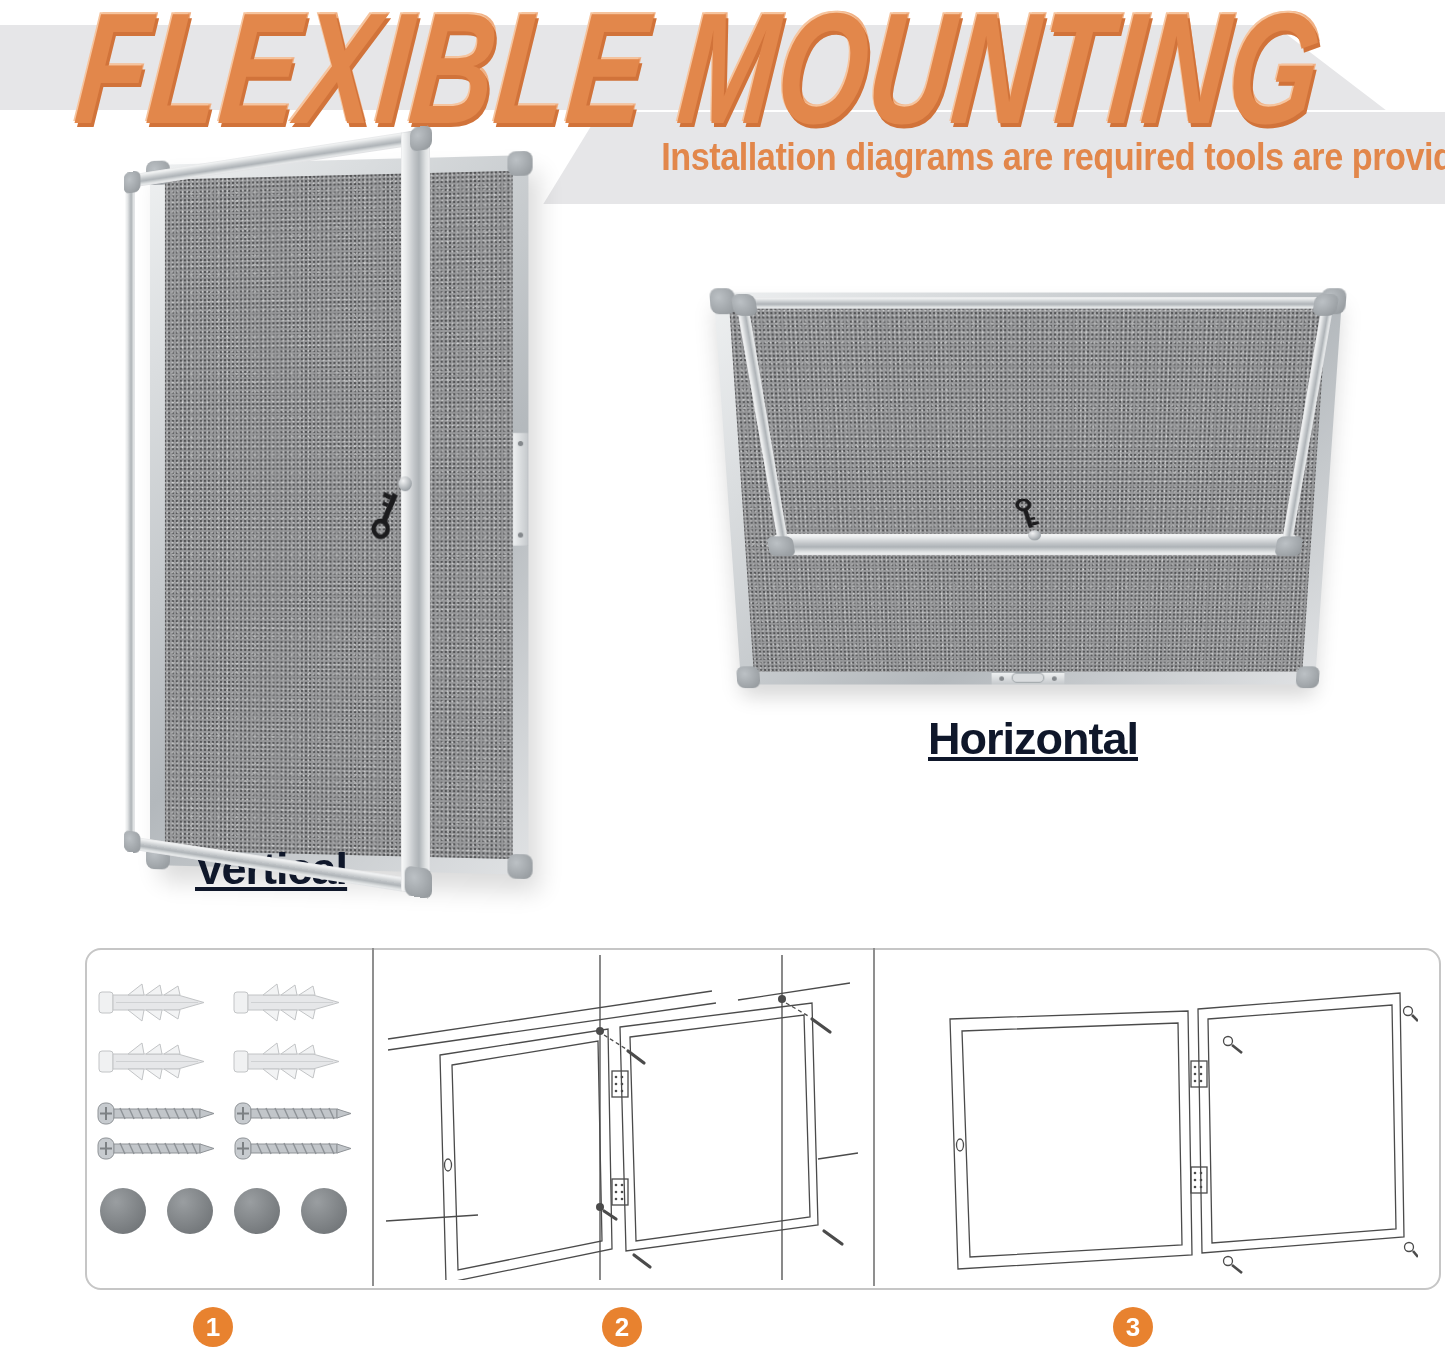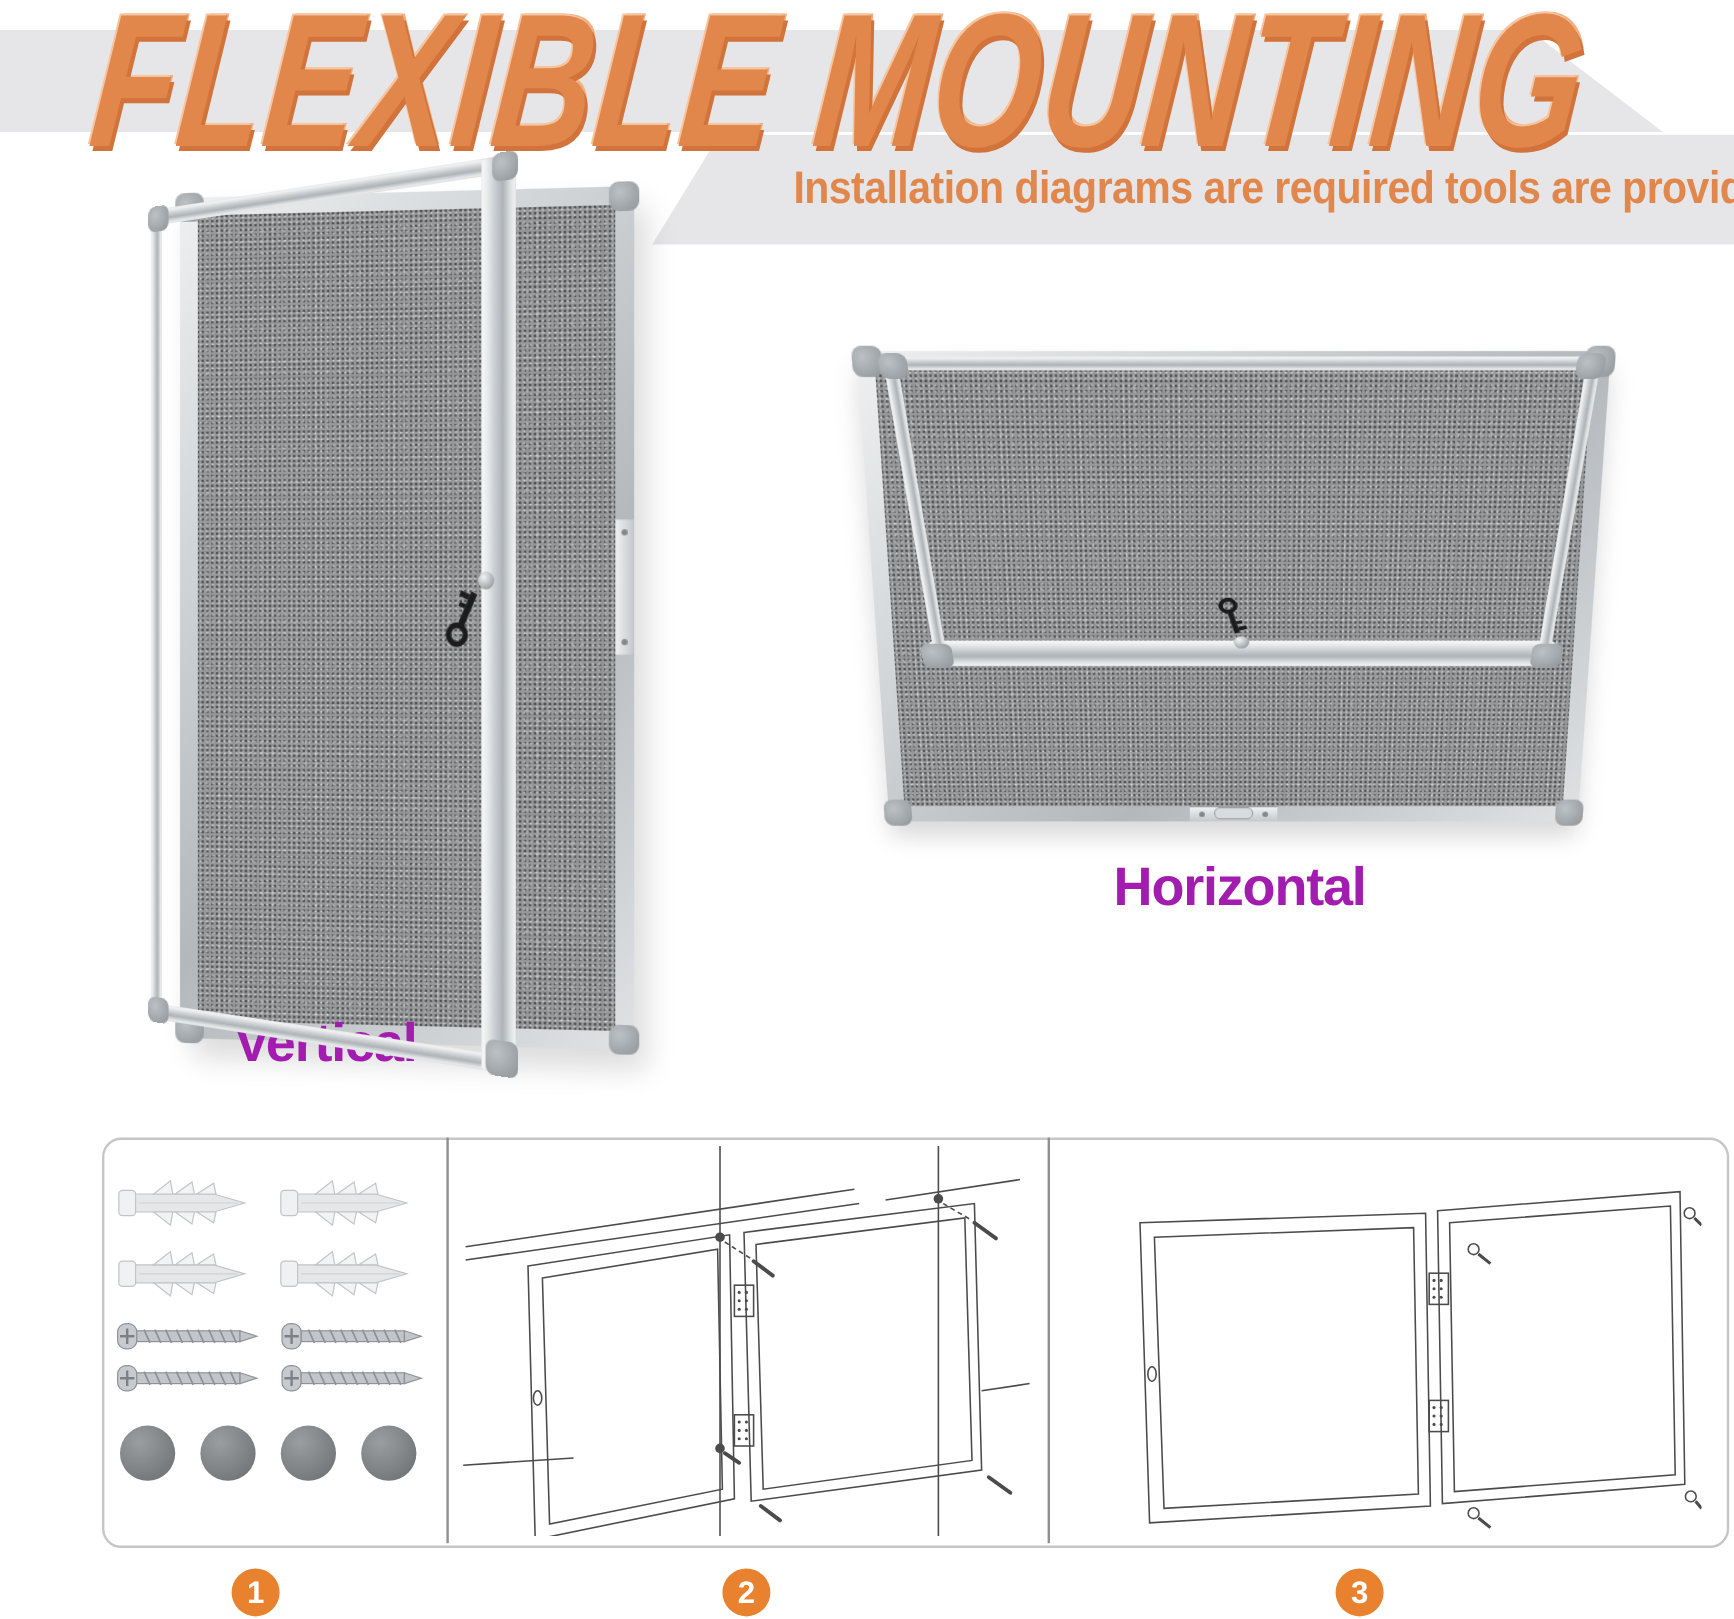--- a/index.html
+++ b/index.html
@@ -42,21 +42,21 @@
   }
   .alu-h{background:linear-gradient(180deg,#fafbfb 0%,#e7e9ea 18%,#c2c6c9 45%,#aeb3b7 62%,#dfe2e3 85%,#f2f3f4 100%);}
   .alu-v{background:linear-gradient(90deg,#fafbfb 0%,#e7e9ea 18%,#c2c6c9 45%,#aeb3b7 62%,#dfe2e3 85%,#f2f3f4 100%);}
   .cap{position:absolute;width:24px;height:24px;border-radius:8px;
        background:radial-gradient(circle at 35% 35%,#bcc1c5,#8f9498);z-index:5;}
   .bar{position:absolute;box-shadow:0 0 1px rgba(90,95,99,.8) inset;}
   .lock-cyl{position:absolute;width:15px;height:15px;border-radius:50%;z-index:6;
        background:radial-gradient(circle at 35% 30%,#f2f3f4,#9aa0a5 75%,#7d8artifact286);}
   
   .lock-cyl{background:radial-gradient(circle at 35% 30%,#f2f3f4,#9aa0a5 75%,#7d8286);}
-  .unit-label{position:absolute;font-weight:bold;color:#a21caf;letter-spacing:-1px;}
+  .unit-label{position:absolute;font-weight:bold;color:#0f172a;letter-spacing:-1px;text-decoration:underline;}
   
   #vertical-unit{position:absolute;left:60px;top:115px;width:500px;height:810px;}
   #v-board{
     position:absolute;left:90px;top:50px;width:370px;height:700px;
     transform:perspective(1400px) rotateY(-6deg);transform-origin:0 50%;
     background:linear-gradient(135deg,#eef0f1 0%,#c6cacd 40%,#b3b8bc 60%,#e0e2e4 100%);
     box-shadow:10px 16px 22px rgba(0,0,0,.14);
   }
   #v-board .fabric{position:absolute;left:15px;top:15px;right:15px;bottom:15px;}
   #v-lock-plate{position:absolute;right:0;top:270px;width:15px;height:110px;

